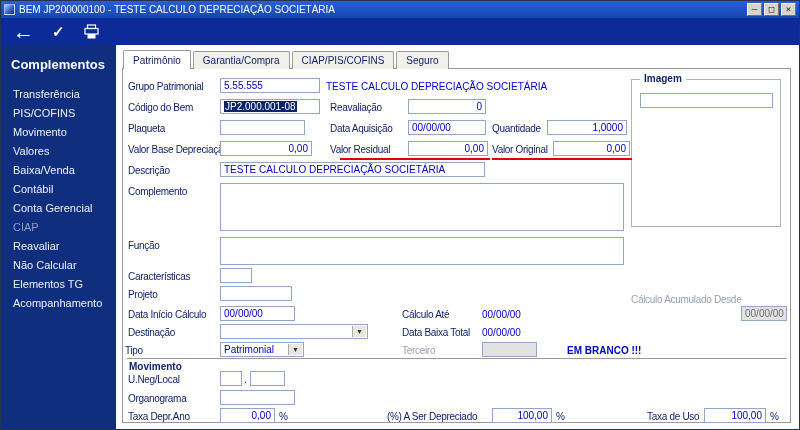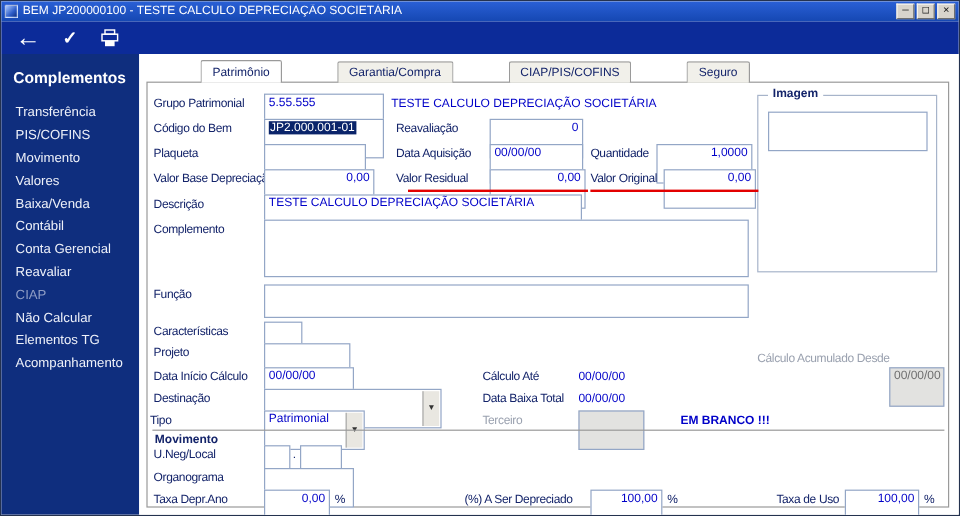--- a/index.html
+++ b/index.html
@@ -29,28 +29,28 @@
   
   .sidebar { position:absolute; top:44px; left:0; width:115px; bottom:0; background:#0f2e7e; }
   .sb-heading { font-size:13px; font-weight:bold; color:#ffffff; padding:12px 0 0 10px; margin-bottom:13px; }
   .sb-item { font-size:11px; color:#eef1f9; padding:3px 0 4px 12px; cursor:pointer; white-space:nowrap; }
   .sb-item.muted { color:#8d9cc4; }
 
   
   .main { position:absolute; top:44px; left:115px; right:0; bottom:0; background:#fff; }
   .tabs { position:absolute; top:6px; left:7px; display:flex; z-index:3; }
   .tab { font-size:10px; color:#14246a; background:#f1f0ea; border:1px solid #9a9a9a; border-bottom:none;
-    padding:3px 9px 0; height:18px; border-radius:2px 2px 0 0; margin-right:2px; cursor:pointer; white-space:nowrap;margin-left:44px; }
+    padding:3px 9px 0; height:18px; border-radius:2px 2px 0 0; margin-right:2px; cursor:pointer; white-space:nowrap; }
   .tab.active { background:#fff; height:19px; margin-top:-1px; padding-top:4px; }
   .panel { position:absolute; left:6px; right:8px; top:23px; bottom:6px; border:1px solid #9a9a9a; background:#fff; z-index:1; }
 
   
   .lbl { position:absolute; font-size:10px; letter-spacing:-0.3px; color:#14246a; white-space:nowrap; }
   .lbl.muted { color:#9aa1af; }
-  .fld { position:absolute; height:33px; border:1px solid #93a6c6; background:#fff;
+  .fld { position:absolute; height:15px; border:1px solid #93a6c6; background:#fff;
     font-size:10px; color:#0000c8; padding:1px 3px 0; line-height:12px; white-space:nowrap; overflow:hidden; }
   .fld.right { text-align:right; }
   .fld.disabled { background:#e2e2e0; color:#6e6e6e; }
   .selected { background:#0a246a; color:#fff; padding:0 1px; }
   .blue-val { position:absolute; font-size:10px; color:#0000c8; white-space:nowrap; }
   .blue-val.bold { font-weight:bold; }
   .redline { position:absolute; height:2px; background:#e30000; }
   .dd { padding-right:16px; cursor:pointer; }
   .dd .arrow { position:absolute; right:1px; top:1px; bottom:1px; width:14px; background:#e9e7e1;
     border-left:1px solid #aaa; font-size:7px; color:#333;
@@ -90,22 +90,22 @@
 
   <div class="sidebar">
     <div class="sb-heading">Complementos</div>
     <div class="sb-item">Transferência</div>
     <div class="sb-item">PIS/COFINS</div>
     <div class="sb-item">Movimento</div>
     <div class="sb-item">Valores</div>
     <div class="sb-item">Baixa/Venda</div>
     <div class="sb-item">Contábil</div>
     <div class="sb-item">Conta Gerencial</div>
+    <div class="sb-item muted">CIAP</div>
     <div class="sb-item">Reavaliar</div>
-    <div class="sb-item muted">CIAP</div>
     <div class="sb-item">Não Calcular</div>
     <div class="sb-item">Elementos TG</div>
     <div class="sb-item">Acompanhamento</div>
   </div>
 
   <div class="main">
     <div class="tabs">
       <div class="tab active">Patrimônio</div>
       <div class="tab">Garantia/Compra</div>
       <div class="tab">CIAP/PIS/COFINS</div>
@@ -117,21 +117,21 @@
       <span class="lbl" style="left:5px;top:12px">Grupo Patrimonial</span>
       <div class="fld" style="left:97px;top:9px;width:100px">5.55.555</div>
       <span class="blue-val" style="left:203px;top:12px">TESTE CALCULO DEPRECIAÇÃO SOCIETÁRIA</span>
 
       <div class="groupbox" style="left:508px;top:10px;width:150px;height:148px">
         <span class="gb-title">Imagem</span>
         <div class="fld" style="left:8px;top:13px;width:133px"></div>
       </div>
 
       <span class="lbl" style="left:5px;top:33px">Código do Bem</span>
-      <div class="fld" style="left:97px;top:30px;width:100px"><span class="selected">JP2.000.001-01</span></div>
+      <div class="fld" style="left:97px;top:30px;width:100px"><span class="selected">JP2.000.001-08</span></div>
       <span class="lbl" style="left:207px;top:33px">Reavaliação</span>
       <div class="fld right" style="left:285px;top:30px;width:78px">0</div>
 
       <span class="lbl" style="left:5px;top:54px">Plaqueta</span>
       <div class="fld" style="left:97px;top:51px;width:85px"></div>
       <span class="lbl" style="left:207px;top:54px">Data Aquisição</span>
       <div class="fld" style="left:285px;top:51px;width:78px">00/00/00</div>
       <span class="lbl" style="left:369px;top:54px">Quantidade</span>
       <div class="fld right" style="left:424px;top:51px;width:80px">1,0000</div>
 

